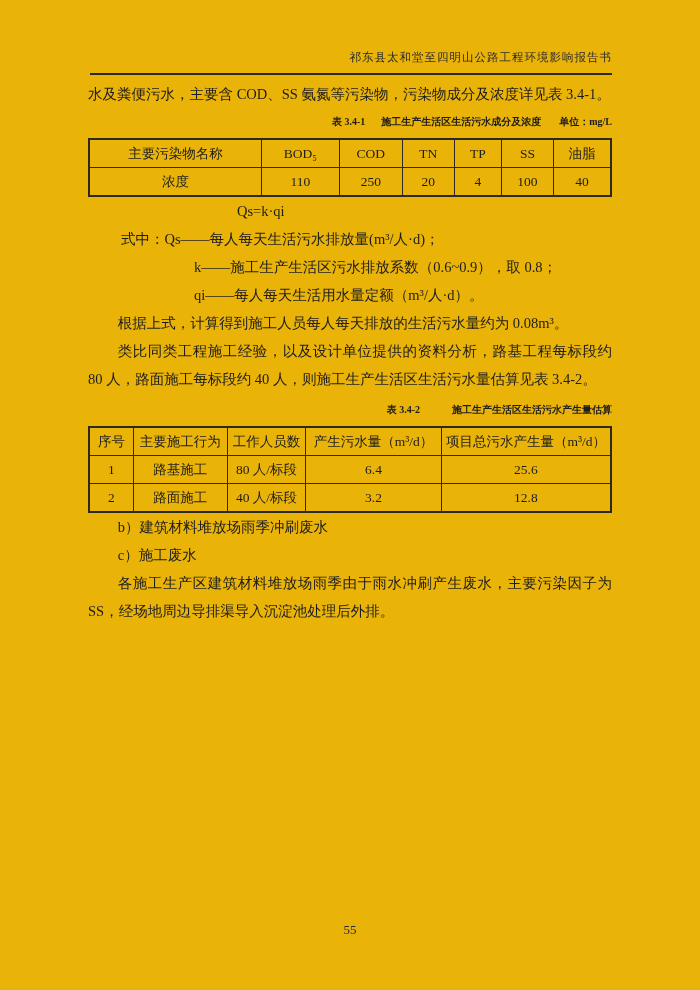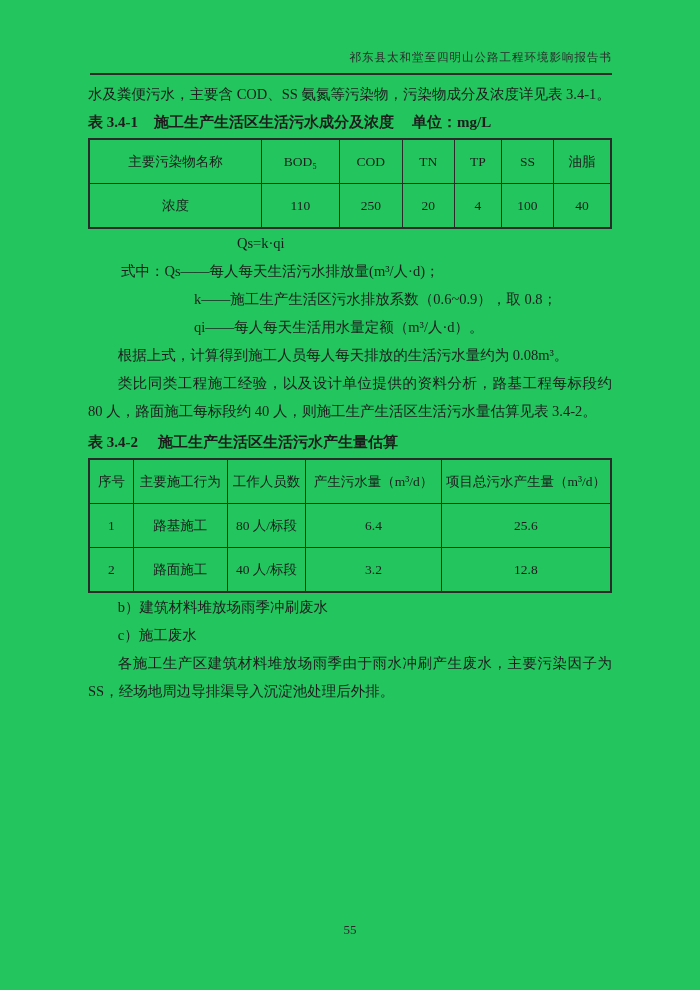--- a/index.html
+++ b/index.html
@@ -1,21 +1,21 @@
 <!DOCTYPE html>
 <html><head>
 <meta charset="utf-8">
 <style>
   html, body { margin: 0; padding: 0; background: #e8e8e8; }
   .page {
     position: relative;
     width: 700px;
     height: 990px;
     margin: 0 auto;
-    background: #22c55e;
+    background: #eab308;
     font-family: "Liberation Serif", "DejaVu Serif", serif;
     color: #1d1d1d;
     overflow: hidden;
   }
   .running-header {
     position: absolute;
     top: 50px;
     left: 90px;
     right: 88px;
     text-align: right;
@@ -36,43 +36,43 @@
     top: 80px;
     left: 88px;
     width: 524px;
     font-size: 14.5px;
     line-height: 28px;
     text-align: justify;
   }
   .doc-body p { margin: 0; }
   .indent { text-indent: 2.05em; }
   .caption {
-    text-align: left;
+    text-align: right;
     font-weight: bold;
-    font-size: 15px;
+    font-size: 10px;
     line-height: 28px;
     white-space: nowrap;
   }
   .caption .cap-title { margin-left: 16px; }
   .caption .cap-unit  { margin-left: 18px; }
-  .caption.c2 .cap-title { margin-left: 20px; }
+  .caption.c2 .cap-title { margin-left: 32px; }
   table.doc-table {
     width: 100%;
     border-collapse: collapse;
     table-layout: fixed;
     margin-top: 1px;
   }
   table.doc-table td {
     border: 1px solid #2a2a2a;
     height: 27px;
     text-align: center;
     vertical-align: middle;
     font-size: 13.5px;
     line-height: 16px;
-    padding: 8px 2px;
+    padding: 0 2px;
     overflow: hidden;
   }
   table.doc-table { border: 2px solid #2a2a2a; }
   .mt-para { margin-top: 14px; }
   .mt-sec  { margin-top: 18px; }
   .mb-cap  { margin-bottom: 2px; }
   .formula-line { padding-left: 149px; }
   .where-lead   { padding-left: 33px; }
   .where-sub    { padding-left: 106px; }
   .page-number {

